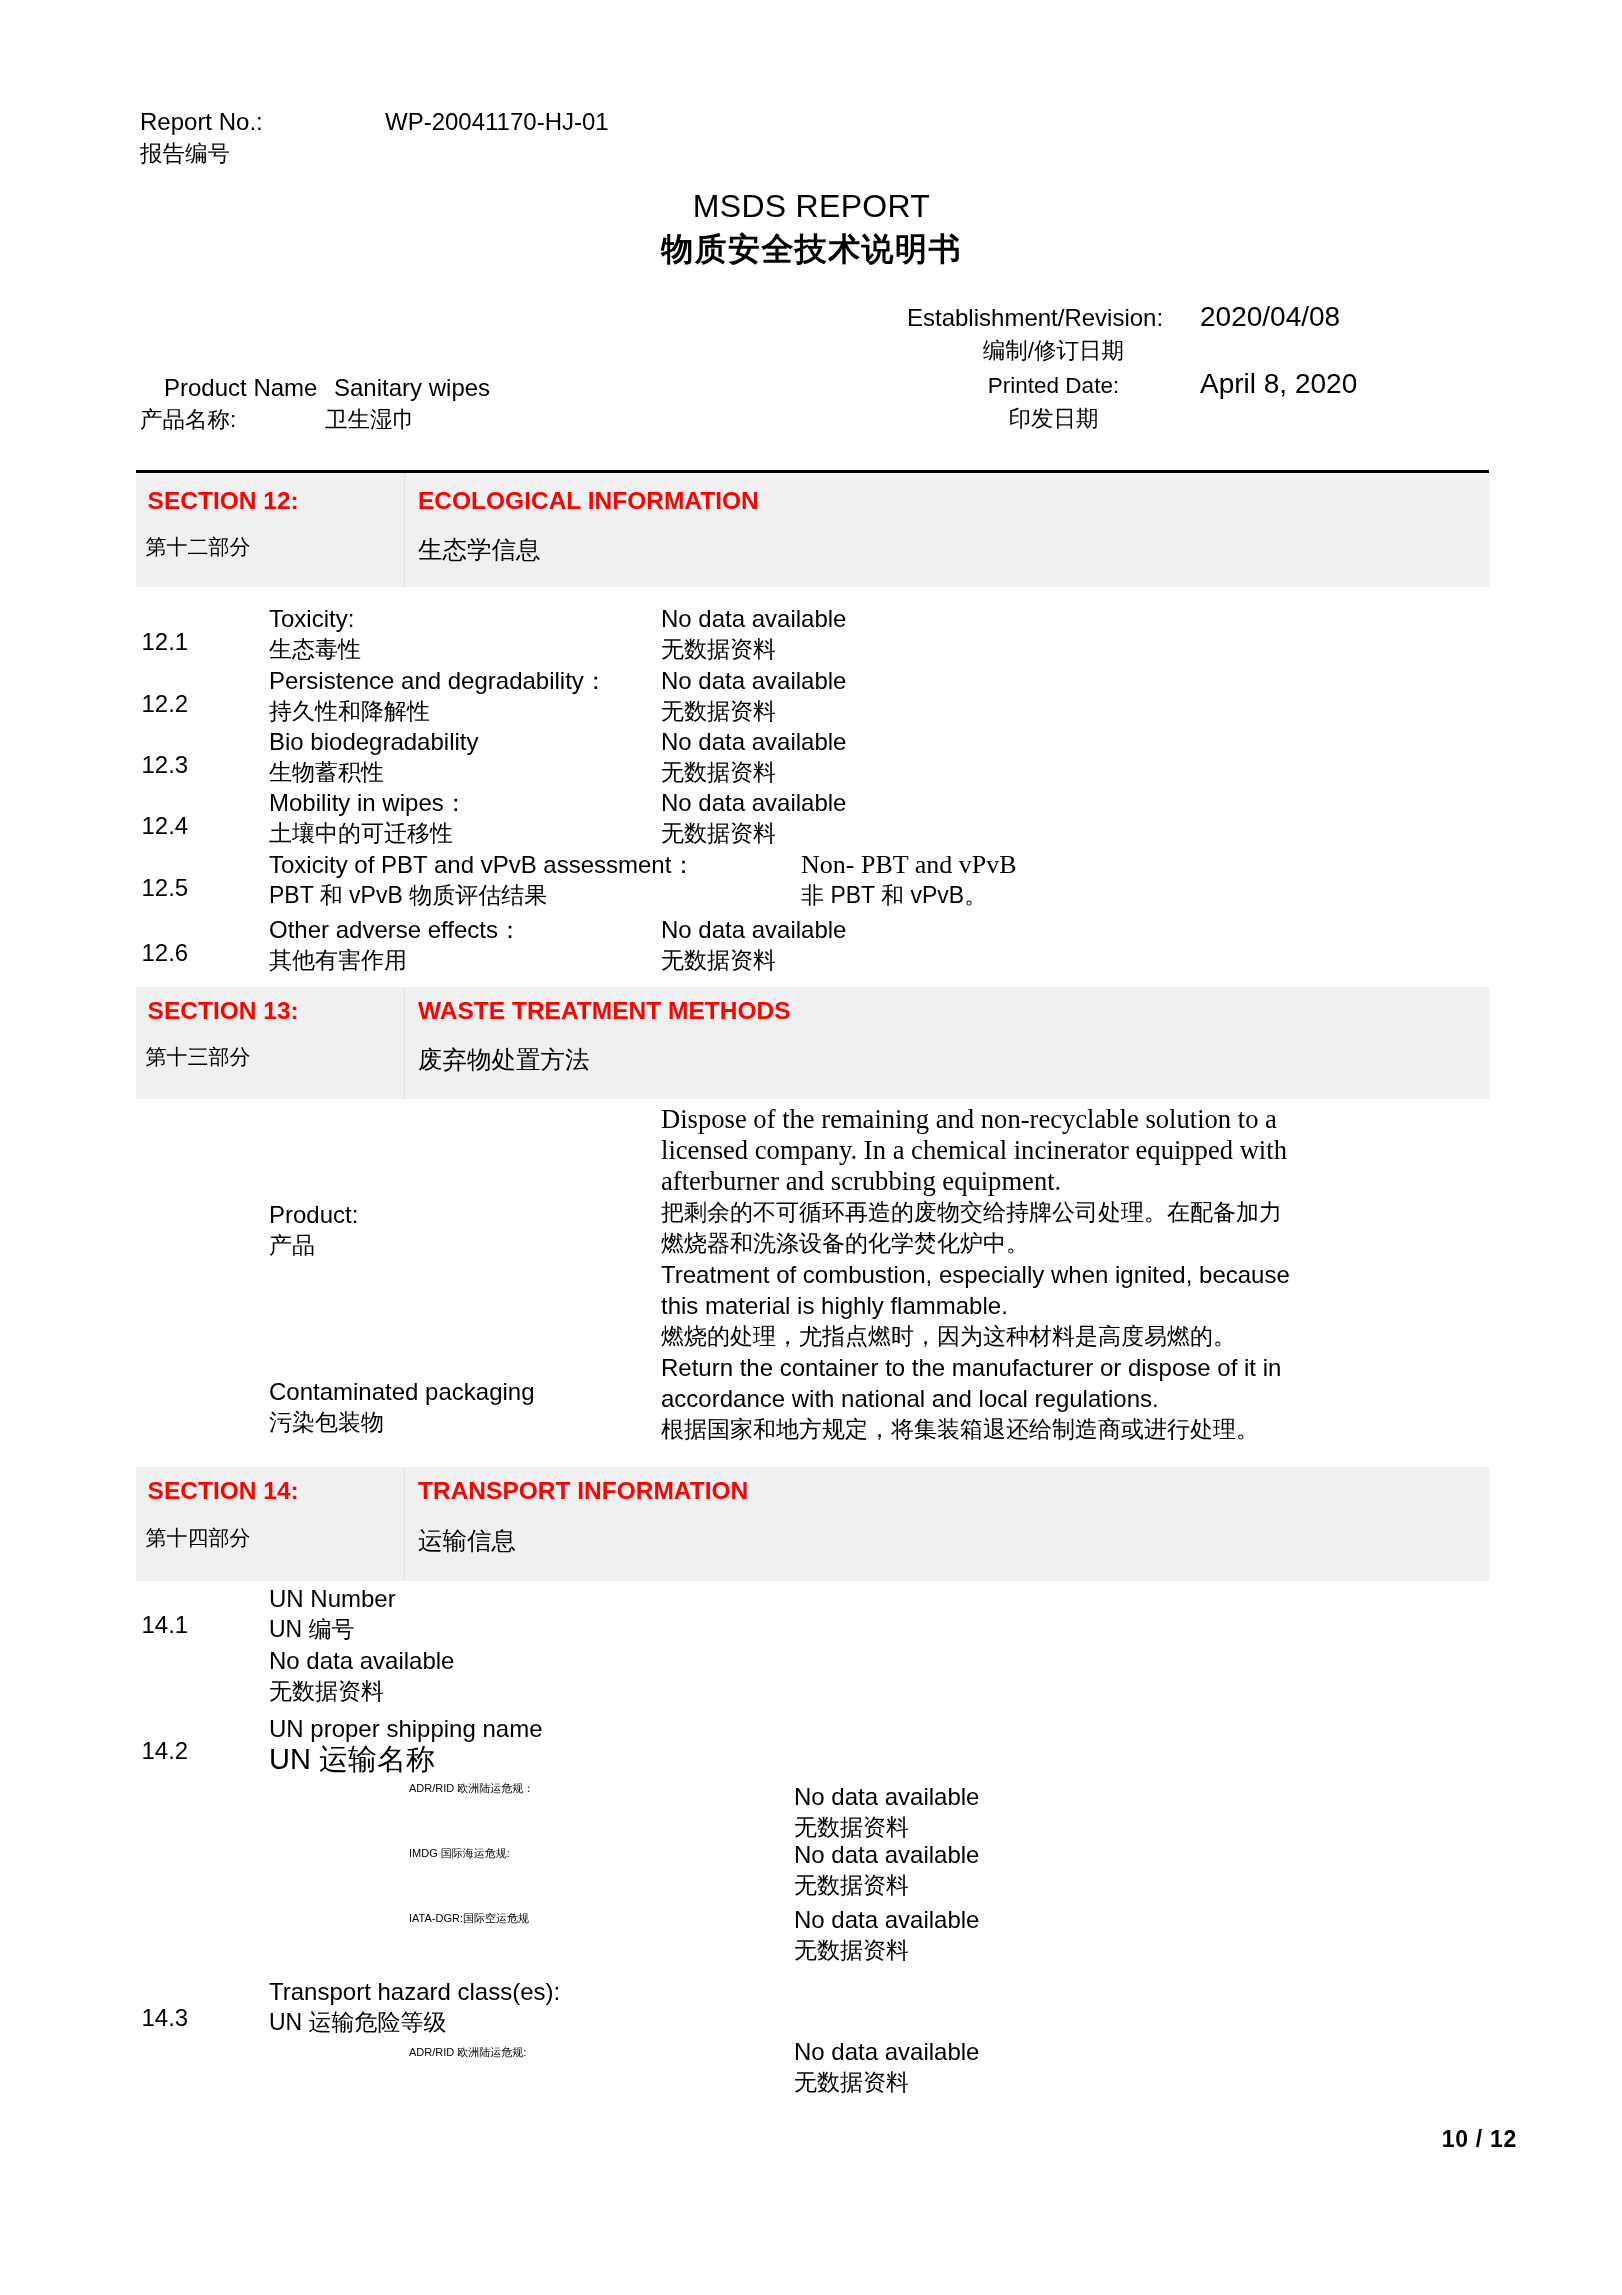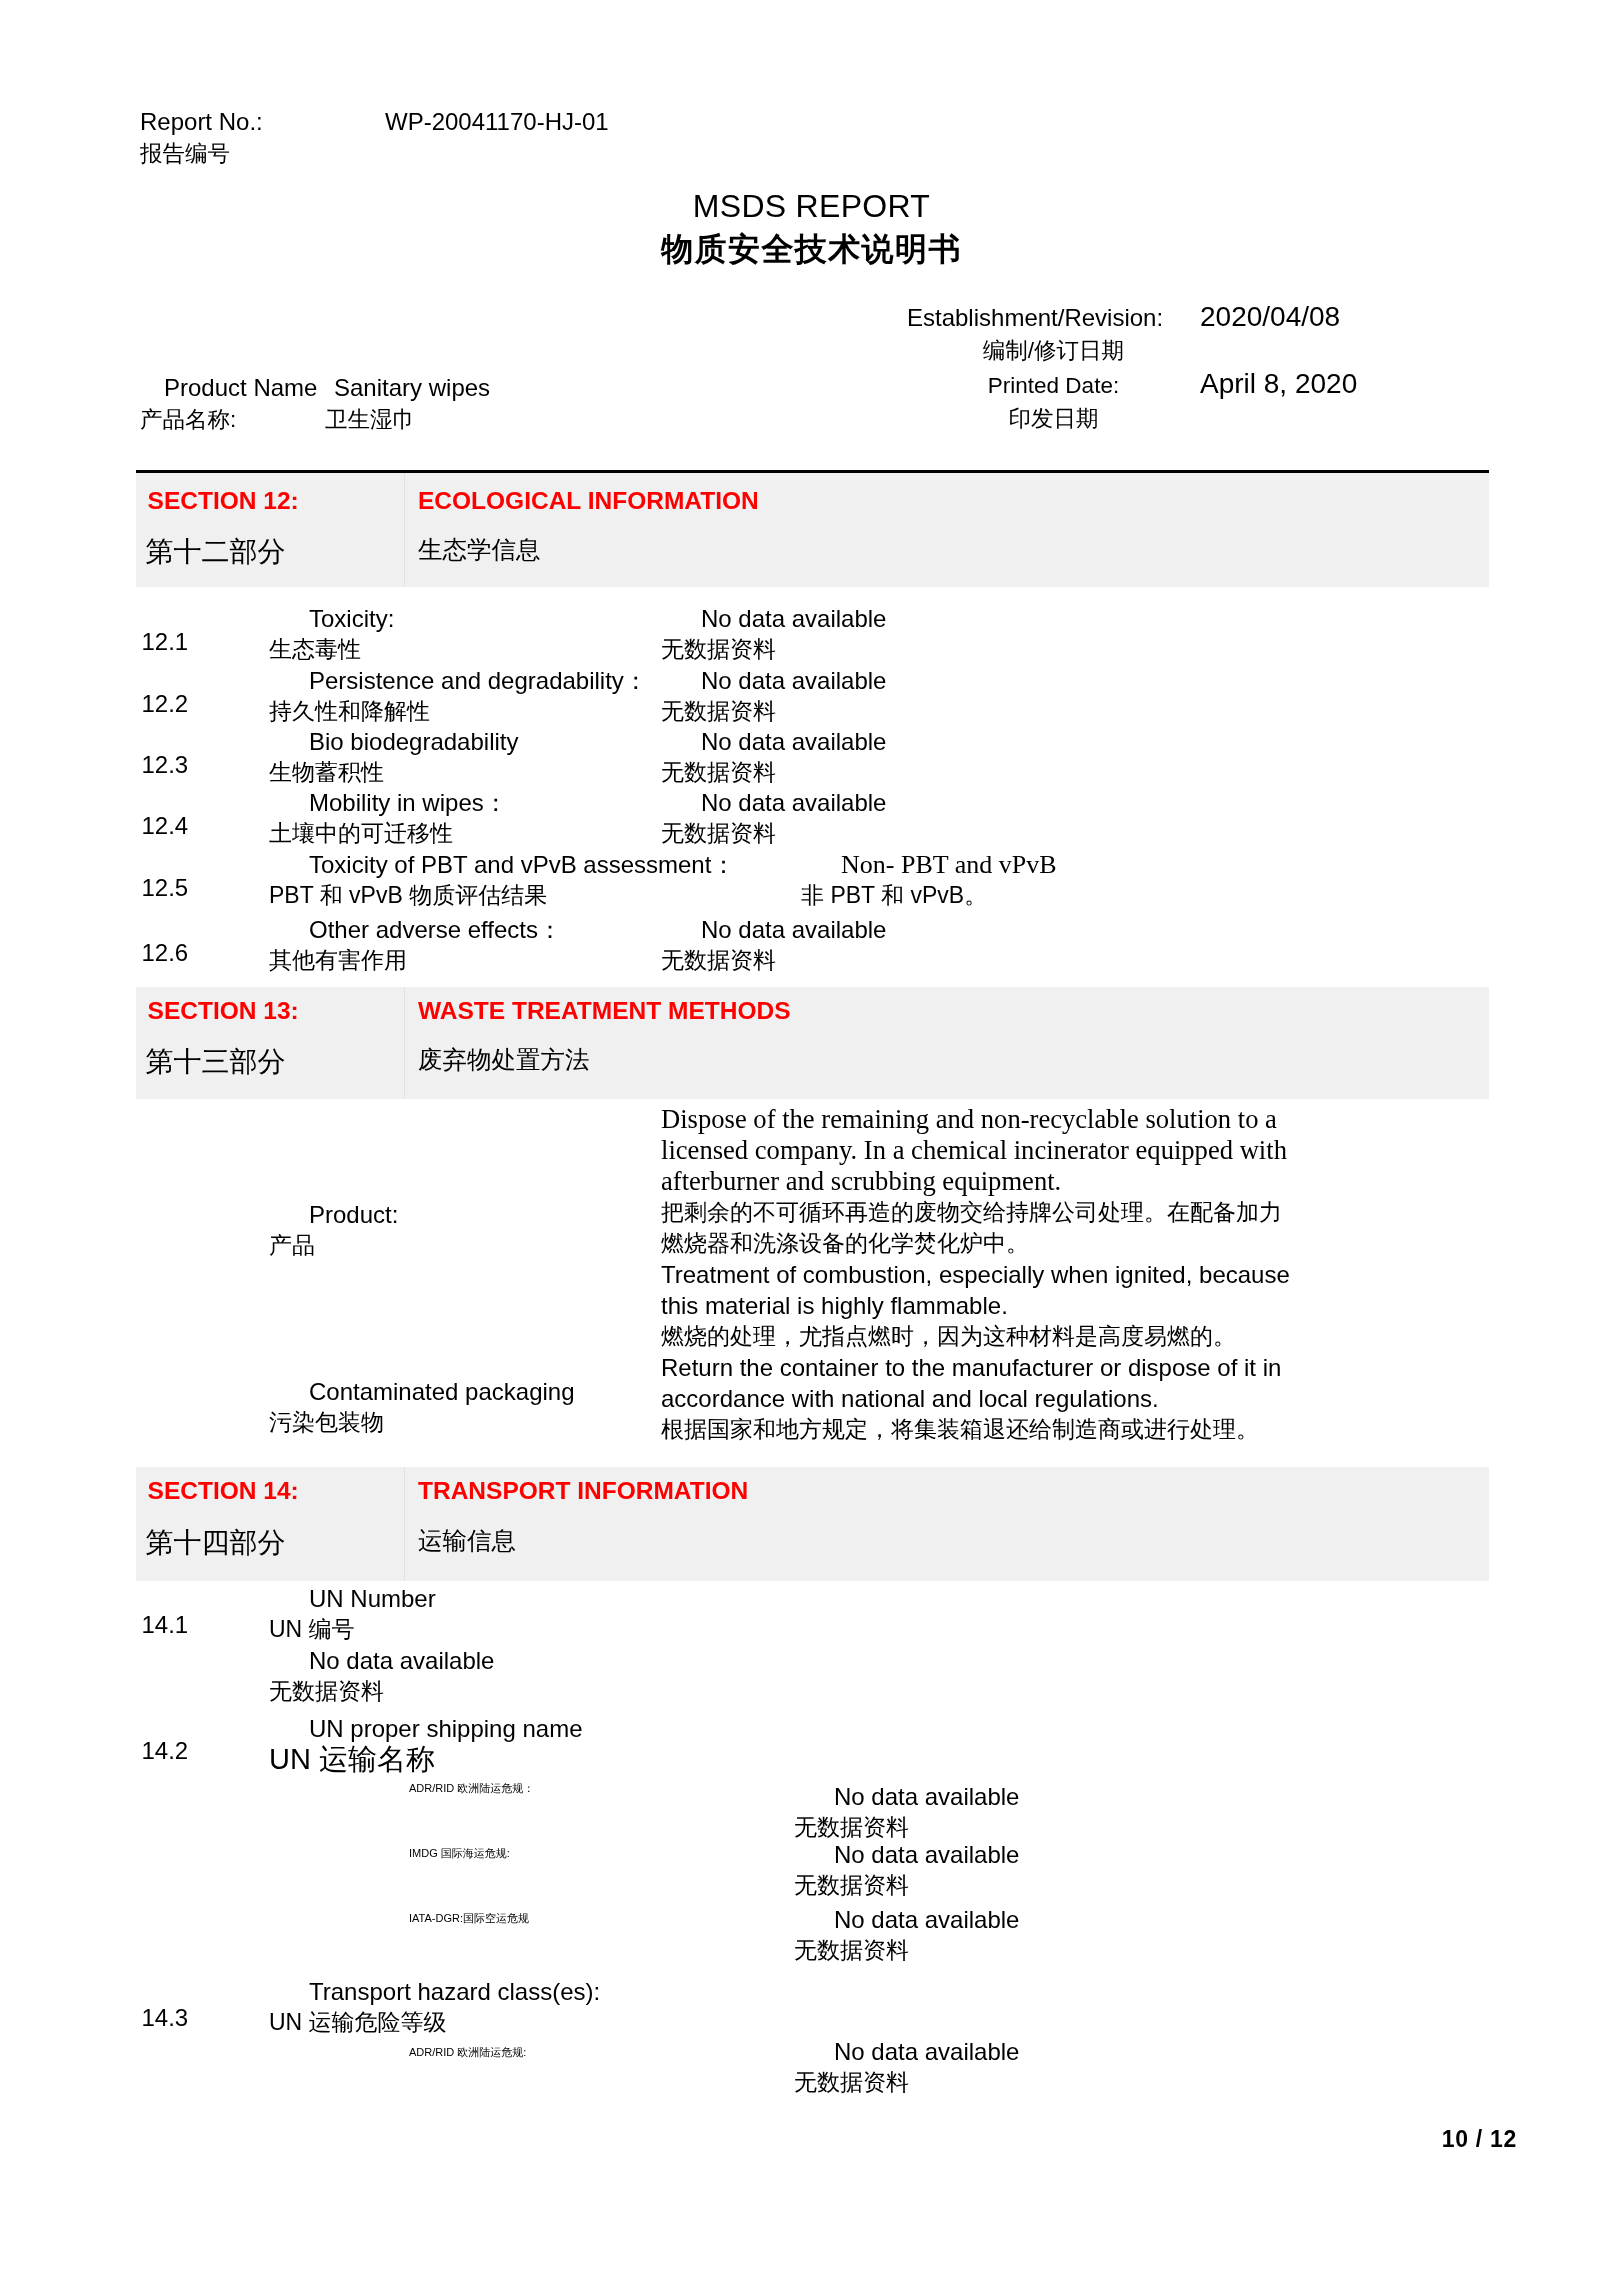--- a/index.html
+++ b/index.html
@@ -143,21 +143,21 @@
     position: absolute;
     left: 282px;
     font-size: 24.5px;
     font-weight: bold;
     color: #ff0000;
     white-space: nowrap;
   }
   .band-sec-num-cn {
     position: absolute;
     left: 9.5px;
-    font-size: 28px;
+    font-size: 21px;
     color: #000000;
     white-space: nowrap;
     text-align: right;
   }
   .band-sec-title-cn {
     position: absolute;
     left: 282px;
     font-size: 24.5px;
     color: #000000;
     white-space: nowrap;
@@ -183,21 +183,20 @@
   }
   .d-val {
     position: absolute;
     left: 525px;
     width: 477px;
   }
   .ln-en {
     font-size: 24px;
     line-height: 31px;
     white-space: nowrap;
-    margin-left: 40px;
   }
   .ln-cn {
     font-size: 23px;
     line-height: 31px;
     white-space: nowrap;
   }
   .serif {
     font-family: "Liberation Serif", serif;
     font-size: 26px;
   }

